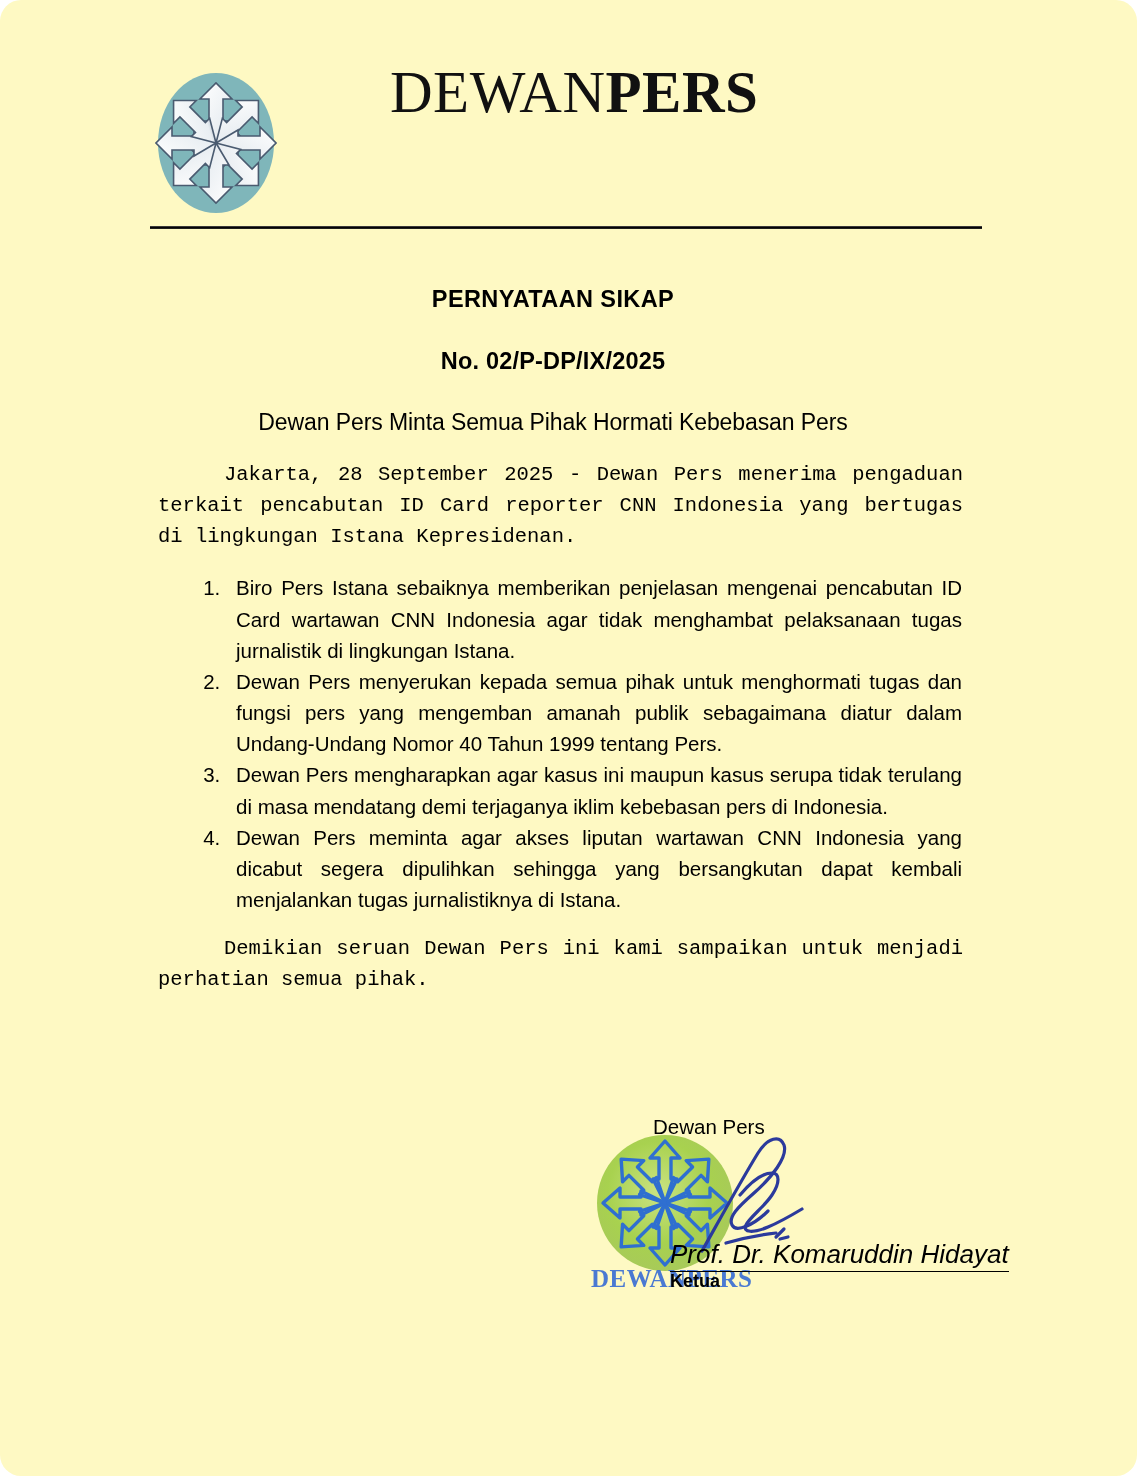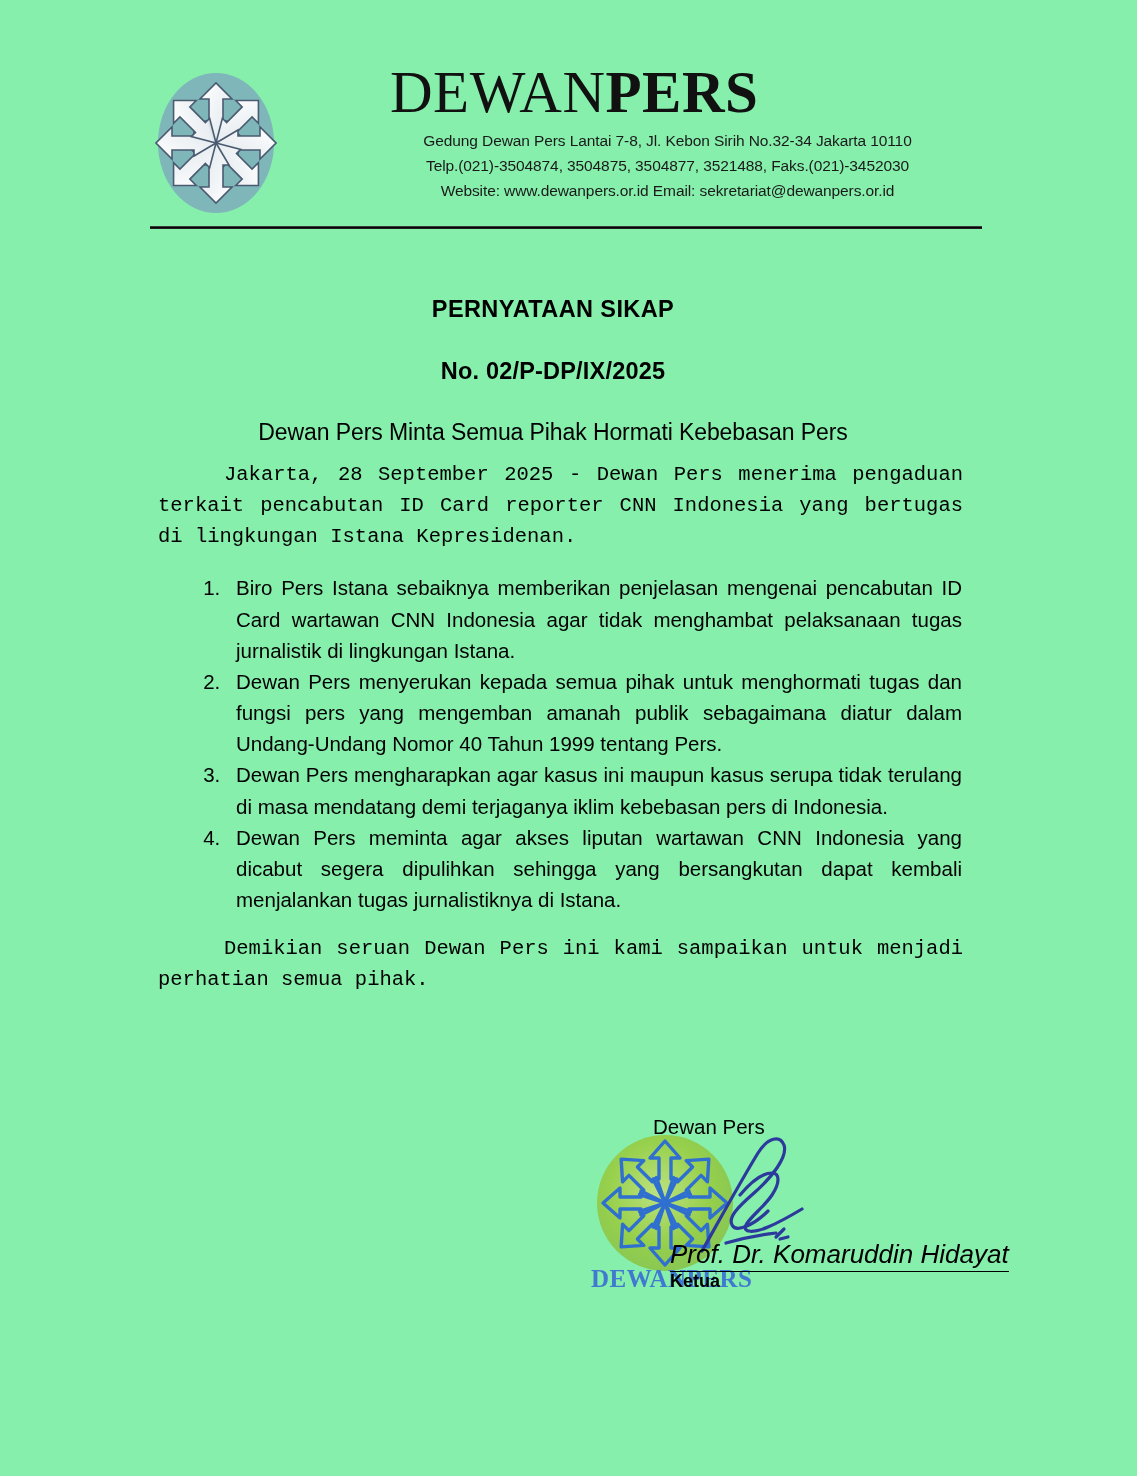--- a/index.html
+++ b/index.html
@@ -14,21 +14,22 @@
     height: 1476px;
     position: relative;
     font-family: "Liberation Sans", sans-serif;
     color: #000000;
     overflow: hidden;
   }
 
   .page {
     position: absolute;
     inset: 0;
-    background: #86efac;
+    background: #fef9c3;
+    border-radius: 21px;
   }
 
   
   .letterhead {
     position: absolute;
     left: 150px;
     top: 62px;
     width: 840px;
     height: 160px;
   }
@@ -76,21 +77,21 @@
     top: 226px;
     width: 832px;
     height: 3px;
     background: linear-gradient(to bottom, #5c5c5c 0%, #000000 45%, #2b2b2b 100%);
   }
 
   
   .titles {
     position: absolute;
     left: 0;
-    top: 296px;
+    top: 286px;
     width: 1106px;
     text-align: center;
   }
   .doc-title {
     font-size: 23.5px;
     font-weight: bold;
     letter-spacing: 0.4px;
     margin: 0;
   }
   .doc-number {
@@ -252,25 +253,20 @@
           <g transform="rotate(315)">
             <path d="M0,0 L-13,-22 L-7,-22 L-7,-44 L-16,-44 L0,-60 L16,-44 L7,-44 L7,-22 L13,-22 Z"></path>
           </g>
         </g>
       </svg>
     </div>
 
     <div class="org-block">
       <div class="wordmark">
         <span class="wm-a">DEWAN</span><span class="wm-b">PERS</span>
-      </div>
-      <div class="contact">
-        <div>Gedung Dewan Pers Lantai 7-8, Jl. Kebon Sirih No.32-34 Jakarta 10110</div>
-        <div>Telp.(021)-3504874, 3504875, 3504877, 3521488, Faks.(021)-3452030</div>
-        <div>Website: www.dewanpers.or.id  Email: sekretariat@dewanpers.or.id</div>
       </div>
     </div>
   </div>
 
   <div class="rule"></div>
 
   <div class="titles">
     <h1 class="doc-title">PERNYATAAN SIKAP</h1>
     <h2 class="doc-number">No. 02/P-DP/IX/2025</h2>
     <h3 class="doc-subject">Dewan Pers Minta Semua Pihak Hormati Kebebasan Pers</h3>

